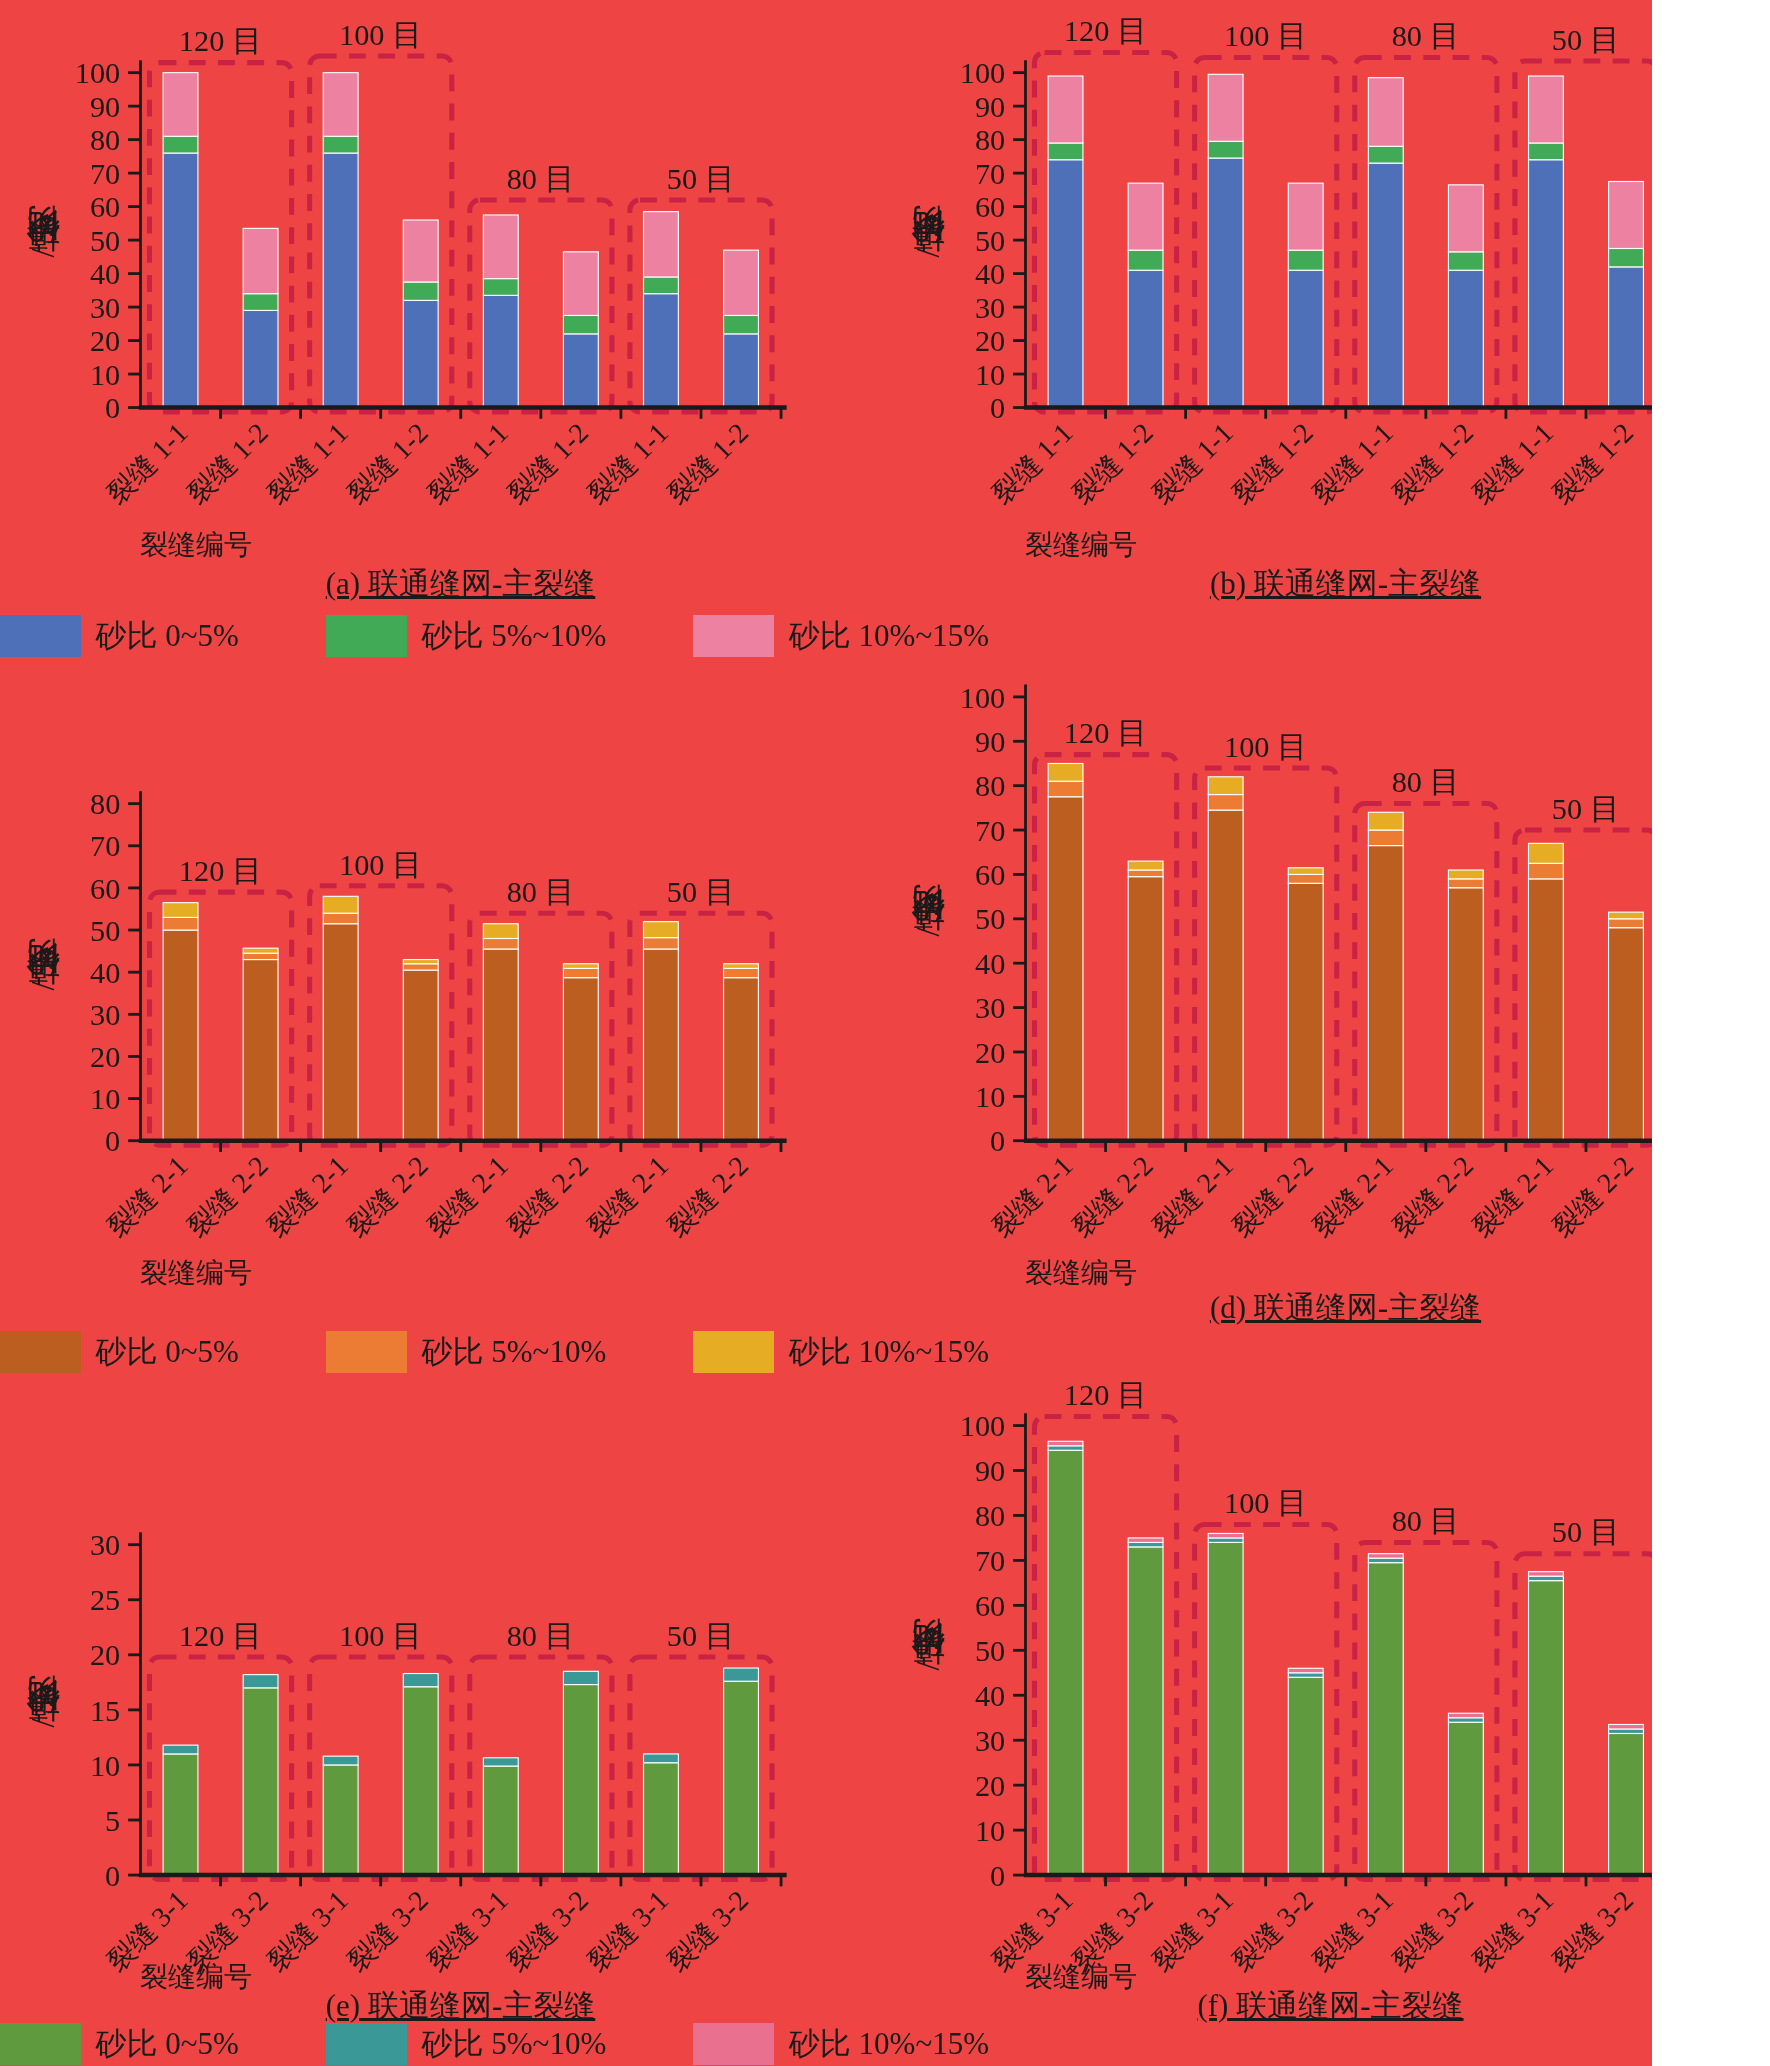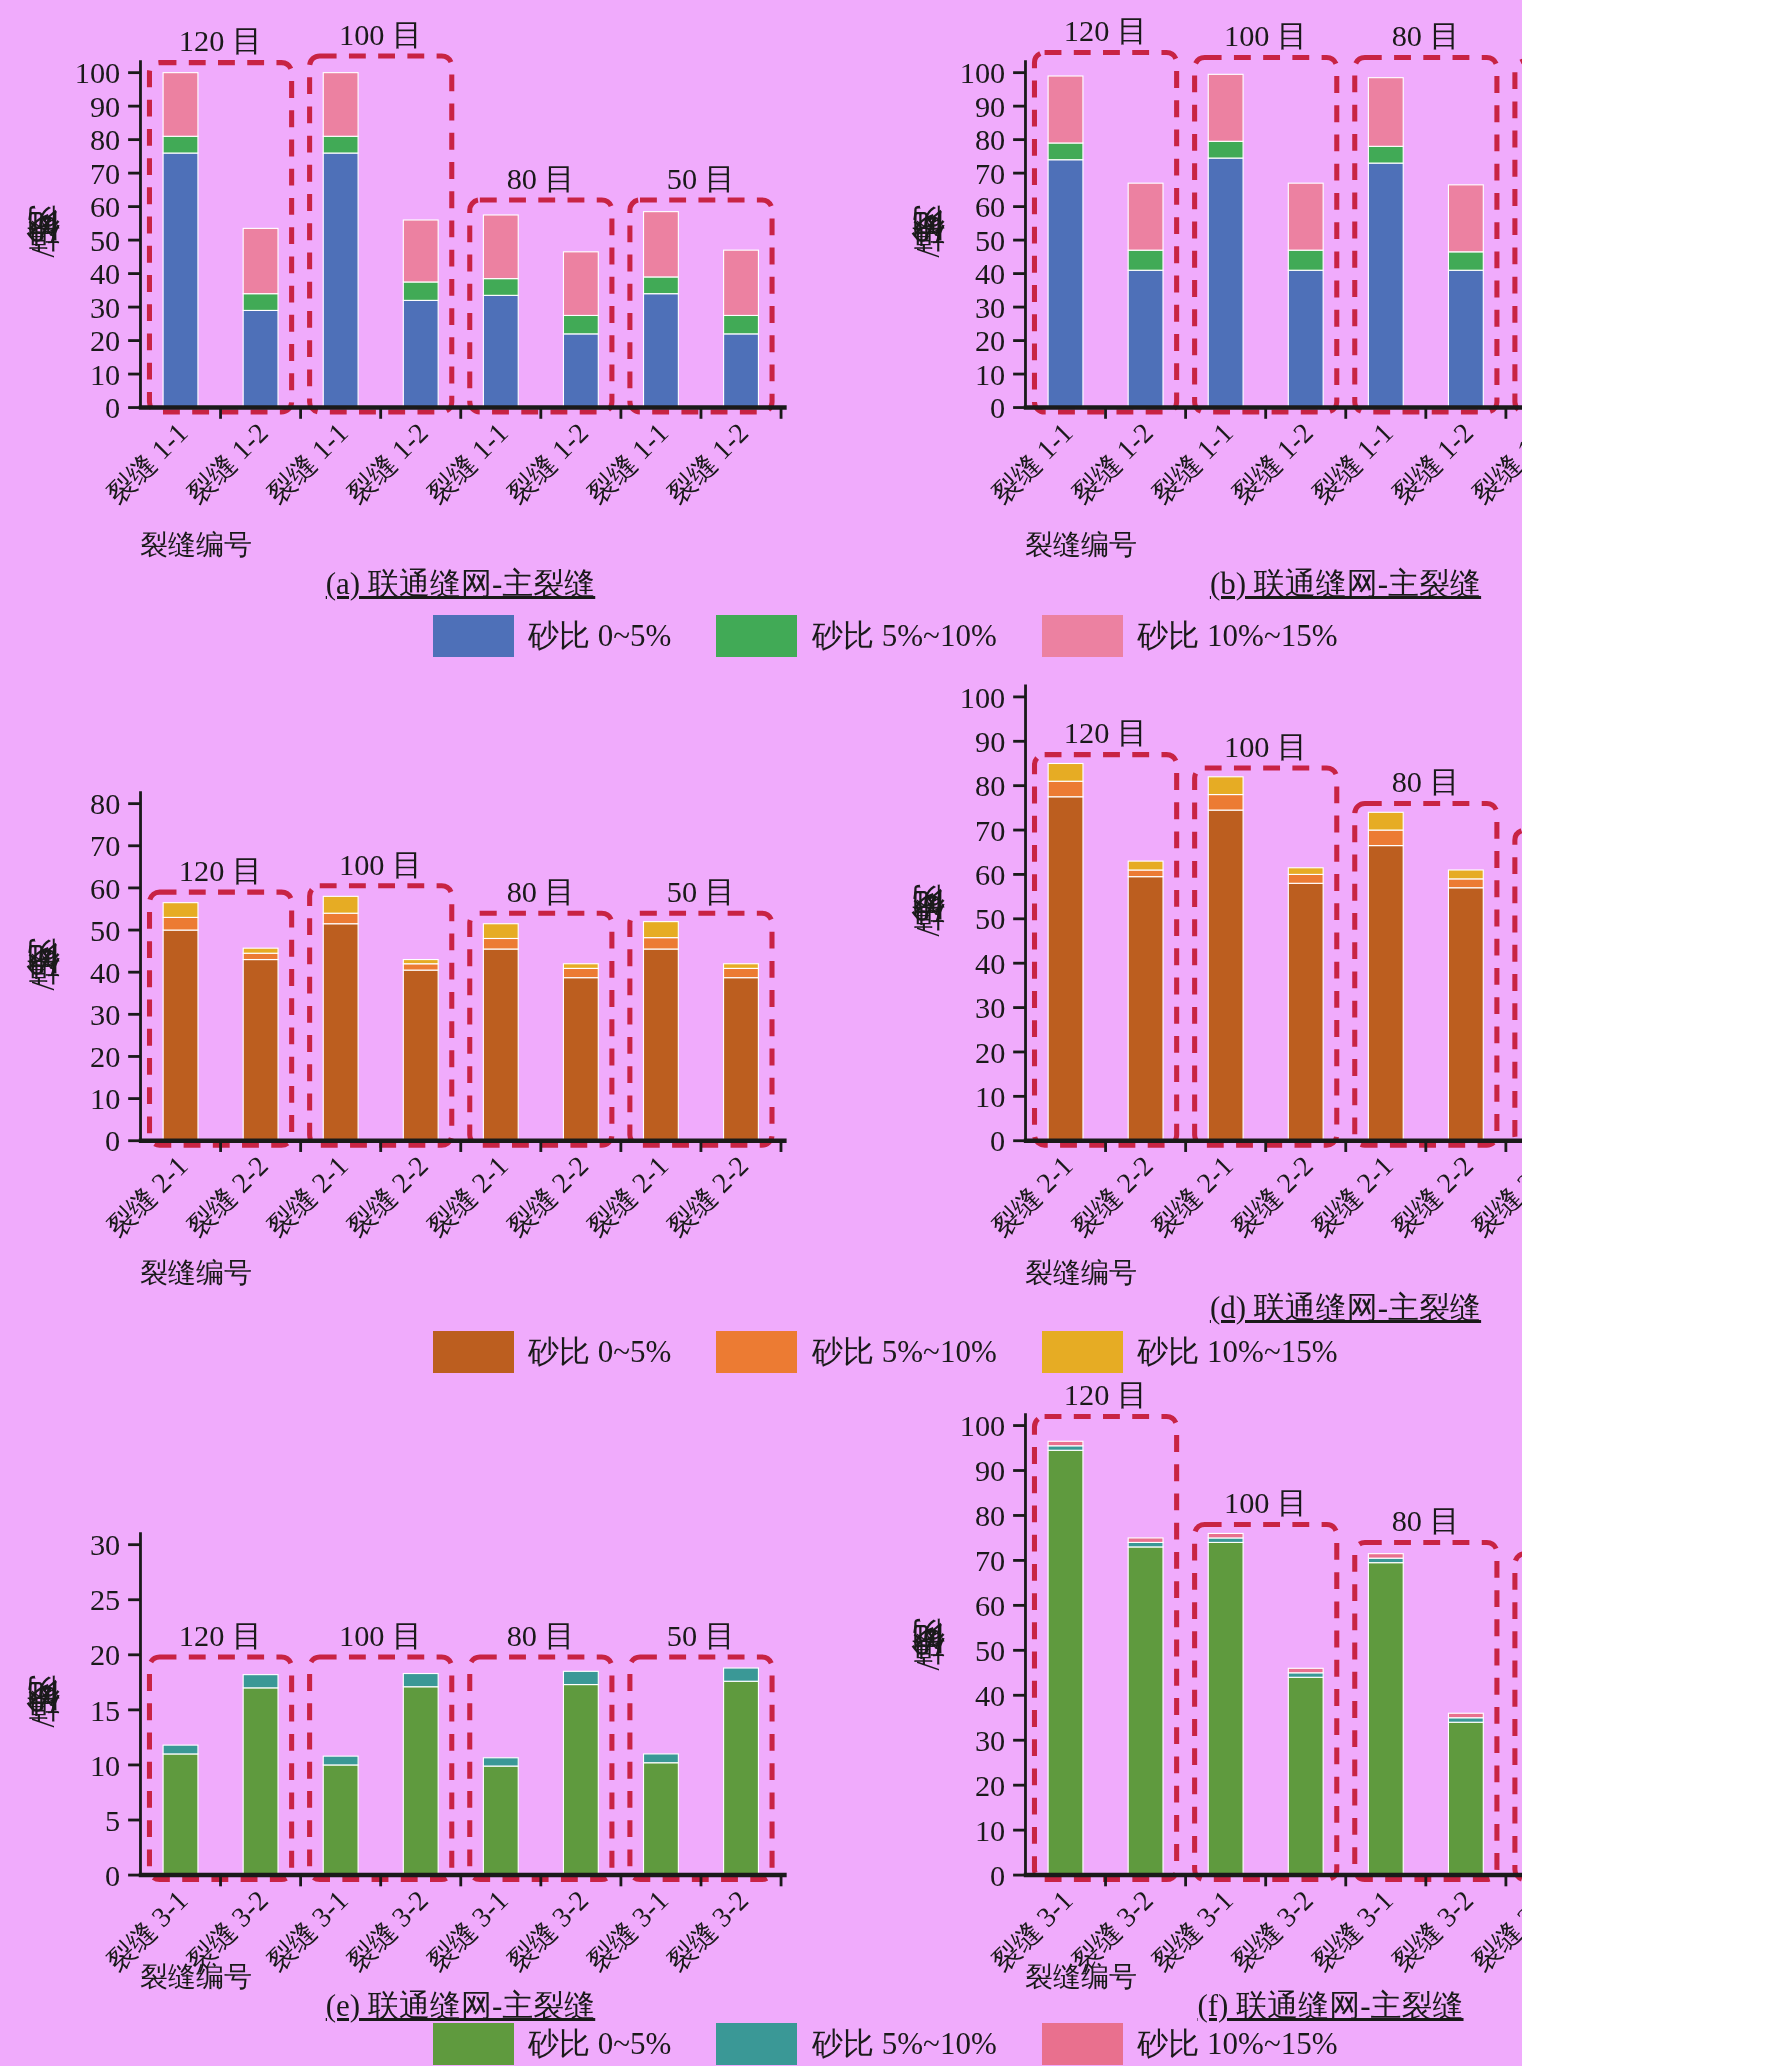--- a/index.html
+++ b/index.html
@@ -1,25 +1,25 @@
 <!DOCTYPE html>
 <html style="font-size:9px"><head>
 <meta charset="utf-8">
 <style>
   html,body{margin:0;padding:0;background:#ffffff;}
-  .page{position:relative;width:1522px;height:2066px;background:#f0abfc;overflow:hidden;
+  .page{position:relative;width:1652px;height:2066px;background:#ef4444;overflow:hidden;
         font-family:"Liberation Serif","DejaVu Serif",serif;color:#1a1a1a;}
   .chart{position:absolute;}
   .chart svg{display:block;}
   .caption{position:absolute;width:641px;text-align:center;font-size:31px;white-space:nowrap;text-decoration:underline;}
   .xlabel{position:absolute;width:641px;font-size:28px;}
   .ylab{position:absolute;writing-mode:vertical-rl;transform:rotate(180deg);
         font-size:33px;letter-spacing:5.6px;height:348px;text-align:center;line-height:39px;}
-  .legend{position:absolute;left:0;width:1770px;display:flex;justify-content:center;
-          align-items:center;gap:45px;}
+  .legend{position:absolute;left:0;width:1770px;display:flex;justify-content:flex-start;
+          align-items:center;gap:87px;}
   .legend-item{display:flex;align-items:center;gap:14.6px;}
   .swatch{width:81px;height:42px;flex:0 0 auto;}
   .legend-label{font-size:31px;white-space:nowrap;}
 </style>
 </head>
 <body>
 
 <div class="page">
 
   <div class="chart" id="chart-a" style="left:0;top:0;width:885px;height:610px;">

